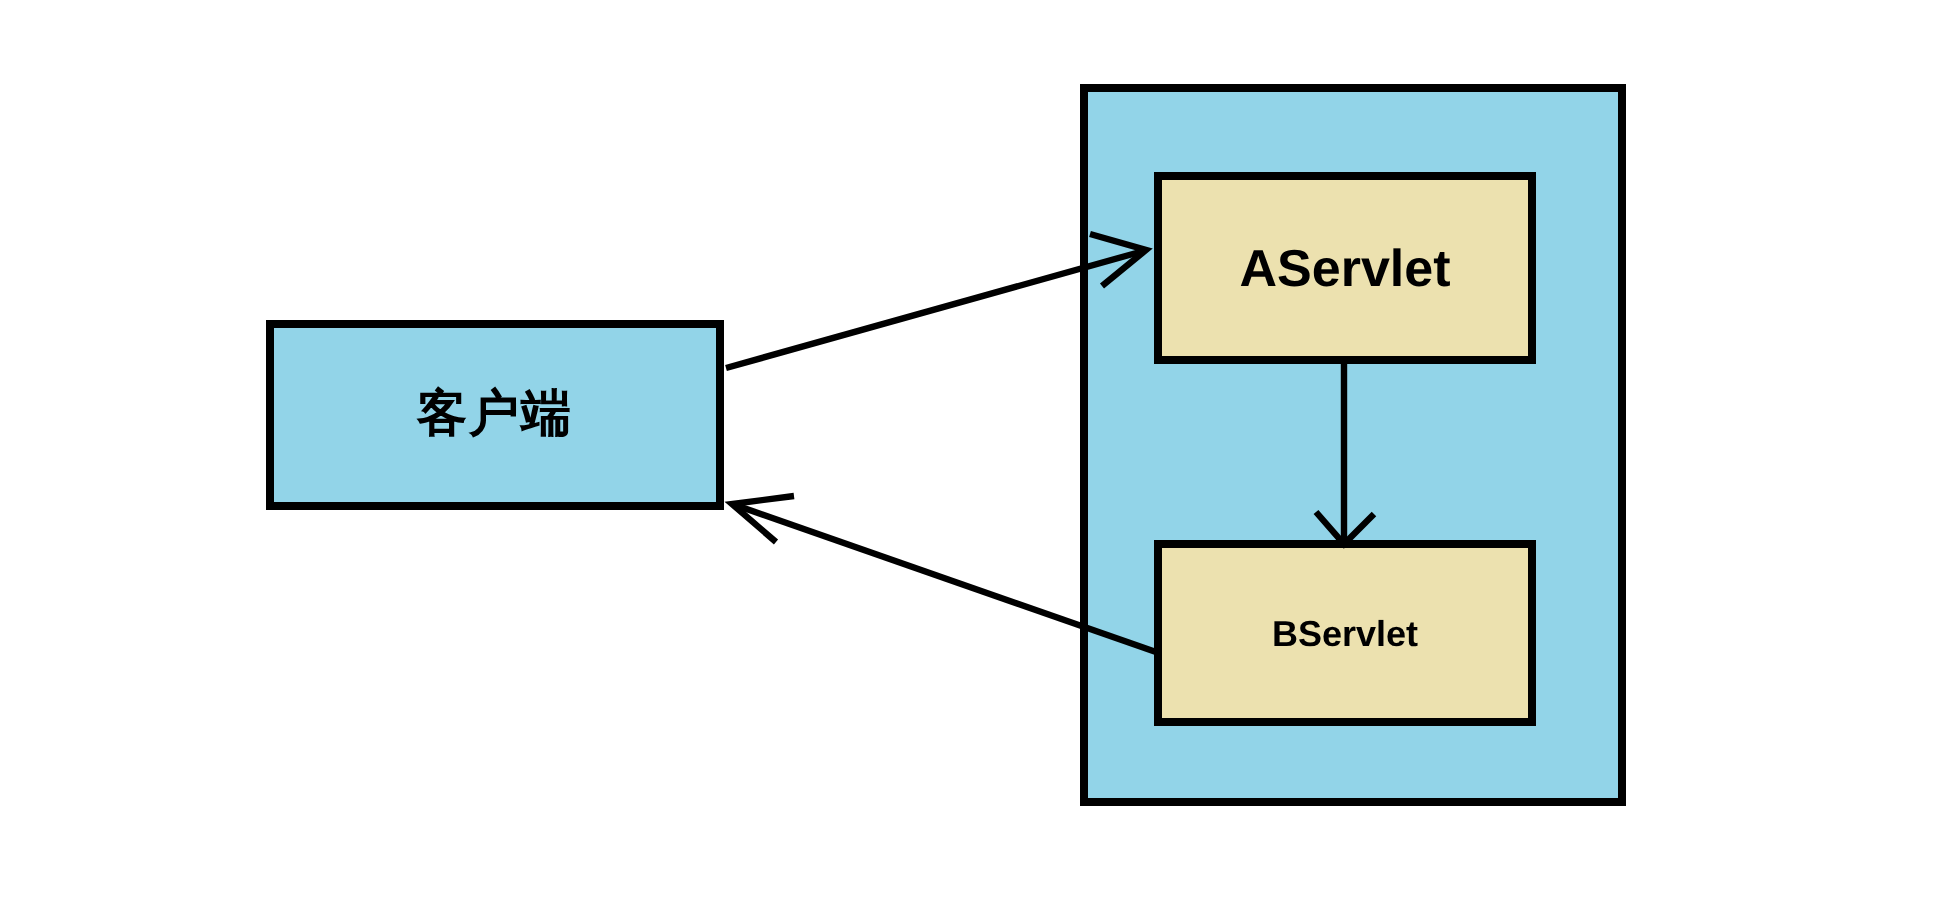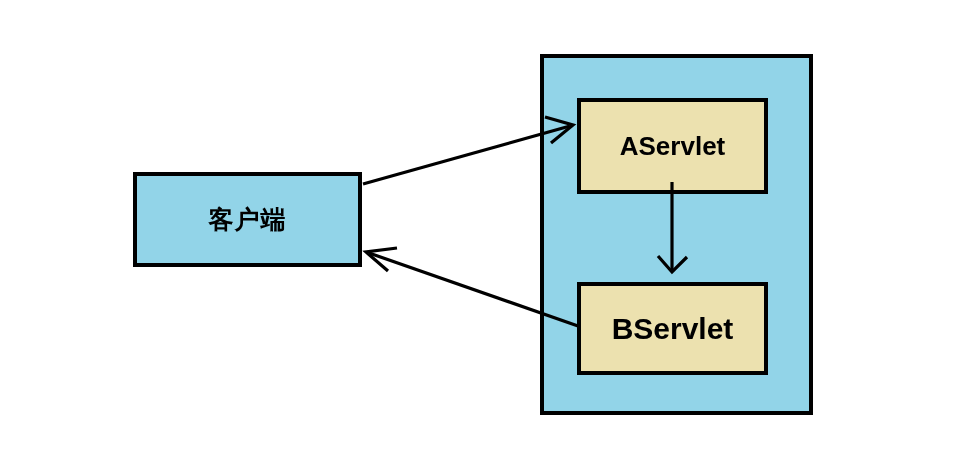--- a/index.html
+++ b/index.html
@@ -26,21 +26,20 @@
 
   
   .box {
     position: absolute;
     box-sizing: border-box;
     border: 4px solid #000000;
     display: flex;
     align-items: center;
     justify-content: center;
     z-index: 2;
-    margin-top: 12px;
   }
 
   .box-label {
     font-weight: bold;
     color: #000000;
     line-height: 1;
     white-space: nowrap;
     user-select: none;
   }
 
@@ -78,21 +77,21 @@
   }
 
   #bservlet-box {
     left: 577px;
     top: 270px;
     width: 191px;
     height: 93px;
     background: #ece1af;
   }
   #bservlet-box .box-label {
-    font-size: 30px;
+    font-size: 18px;
   }
 
   
   #arrow-layer {
     position: absolute;
     left: 0;
     top: 0;
     width: 973px;
     height: 458px;
     z-index: 3;

